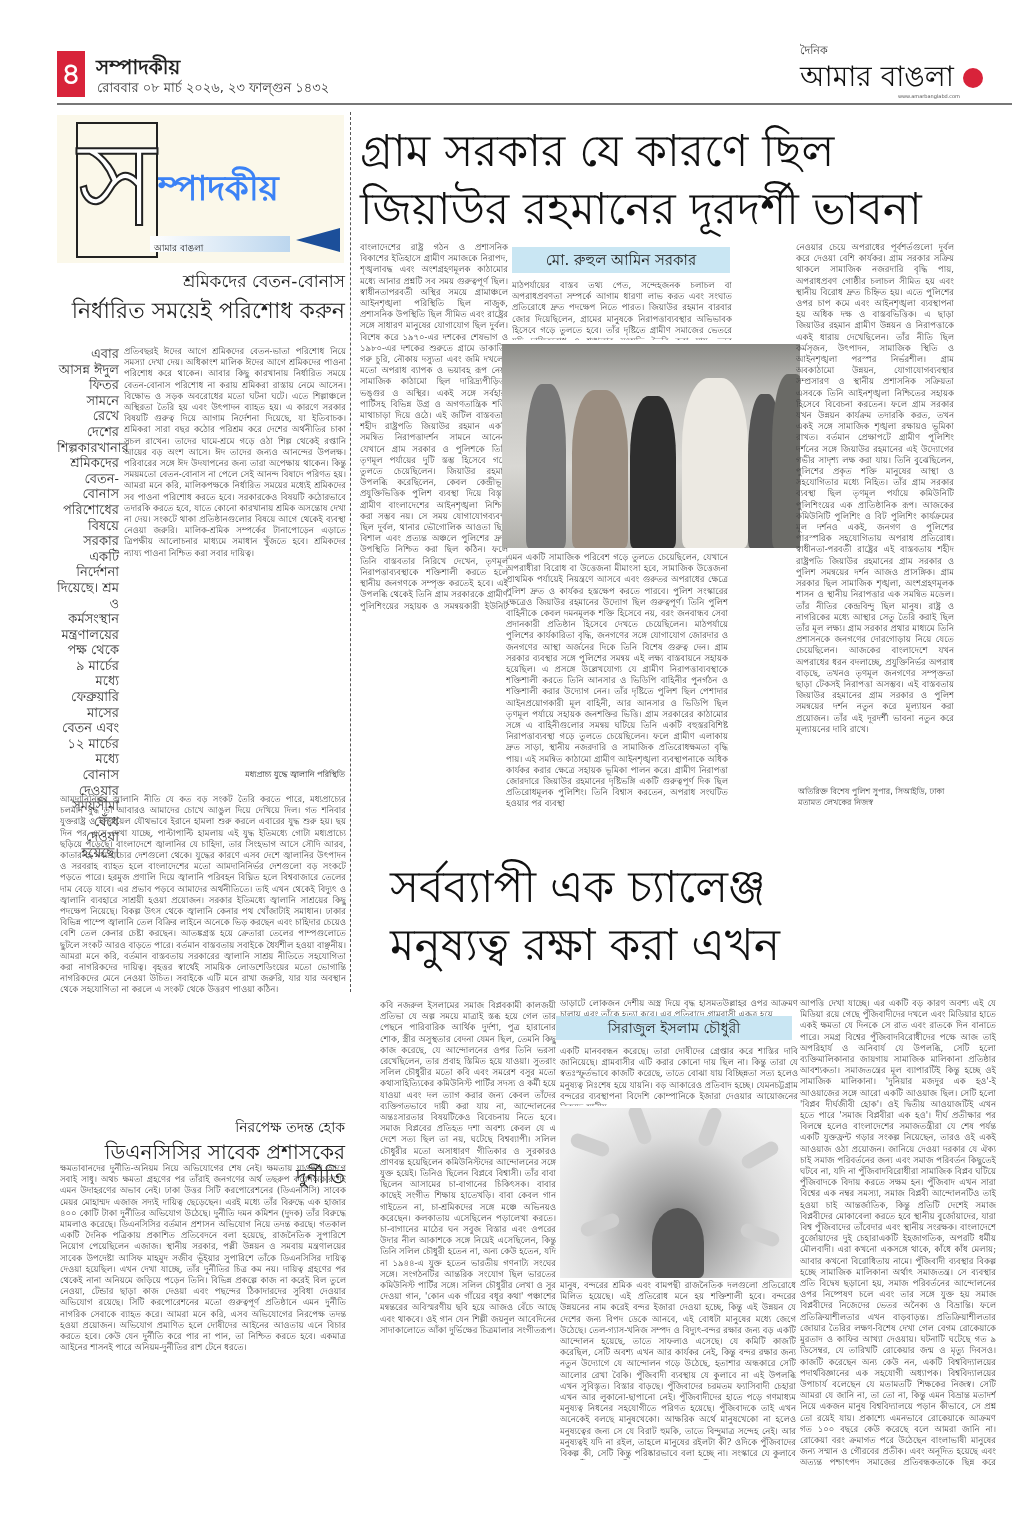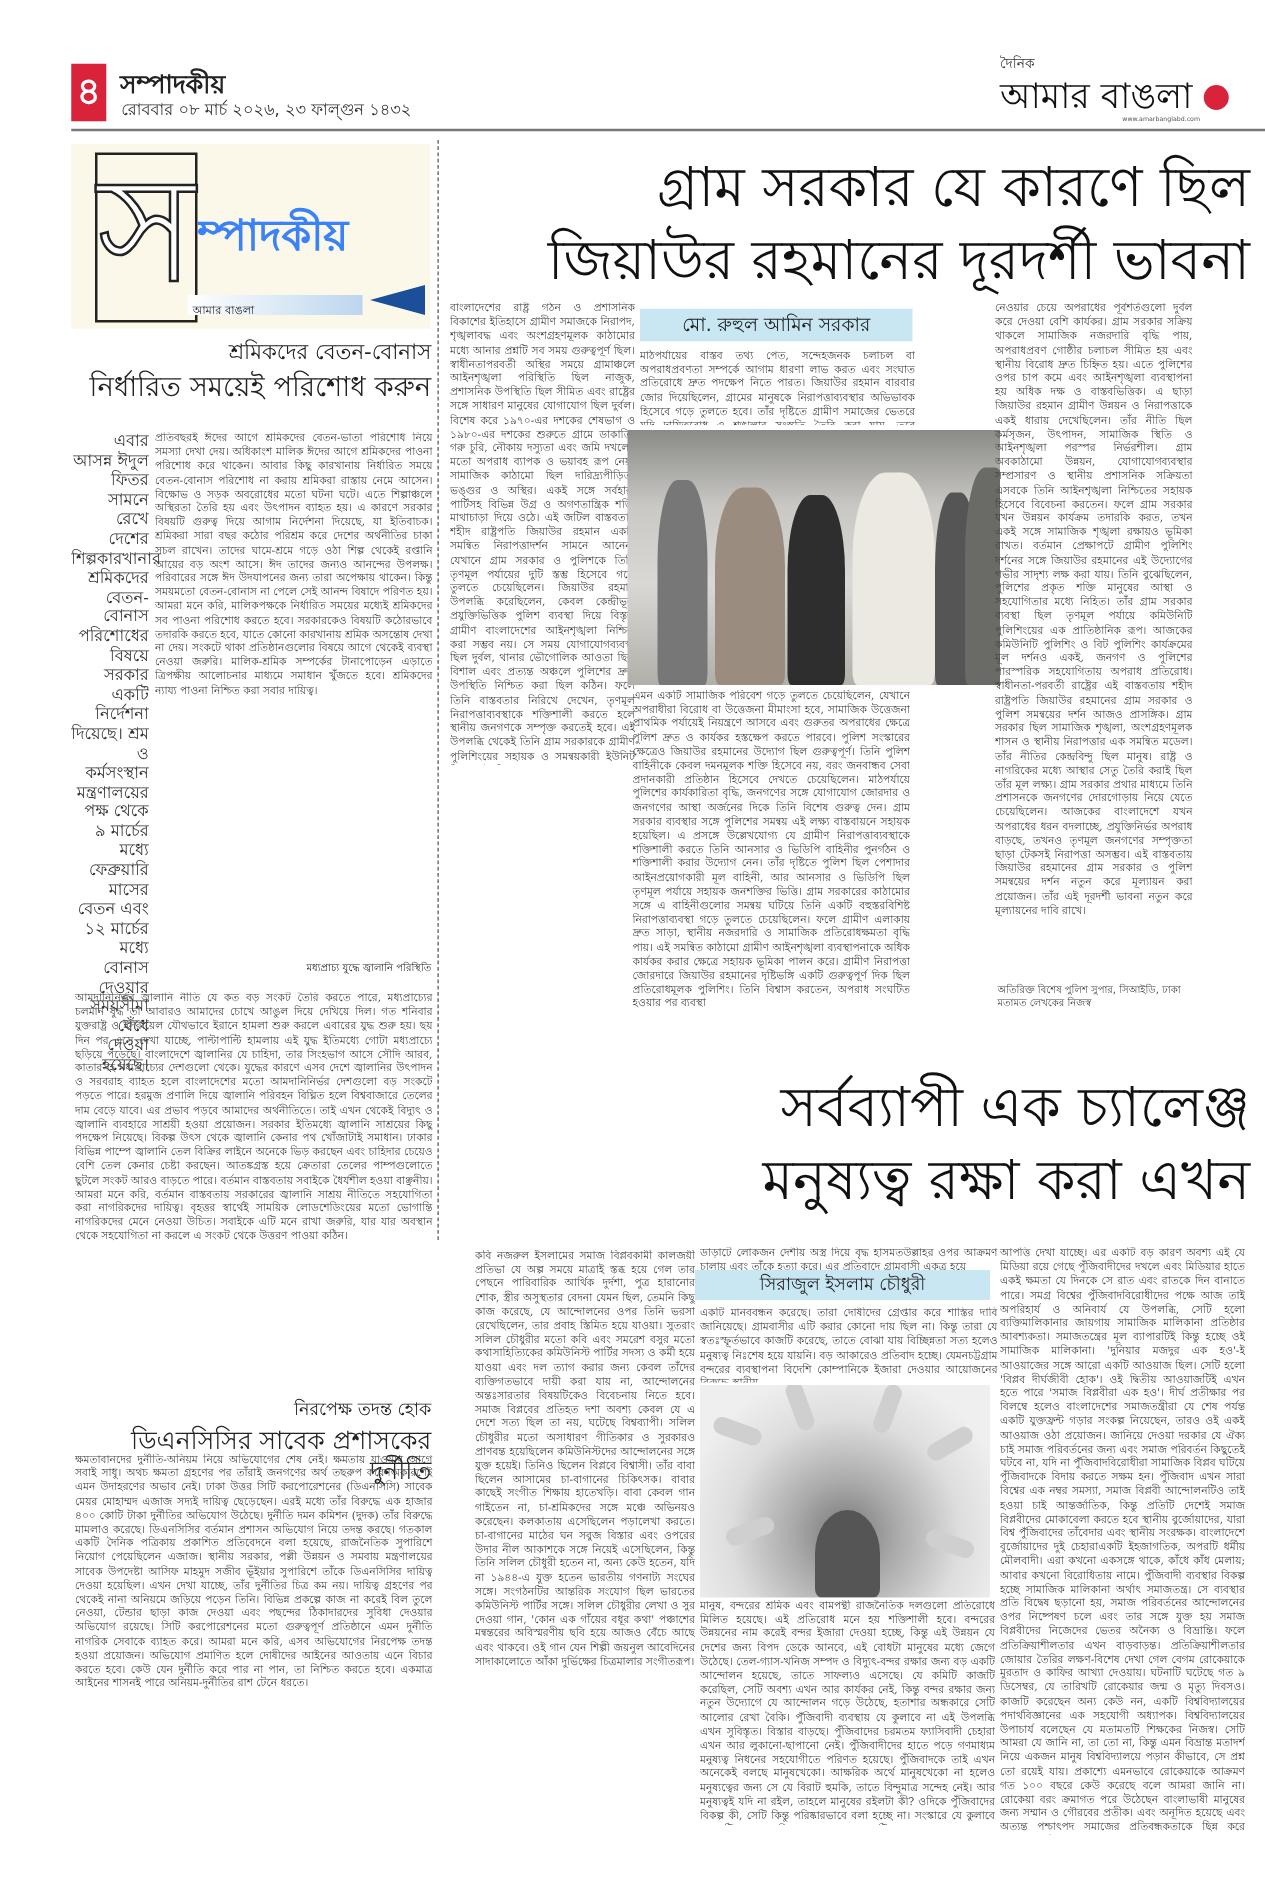--- a/index.html
+++ b/index.html
@@ -29,21 +29,21 @@
 .lead{left:57px;top:346px;width:62px;height:350px;text-align:right;font-size:13px;line-height:15.6px;color:#333}
 .ed1body{left:124px;top:346px;width:222px;height:402px}
 .h2ed{left:60px;top:768px;width:285px}
 .h2ed .k{font-size:8px}
 .h2ed .h{font-size:20px;line-height:24px}
 .ed2body{left:60px;top:794px;width:286px;height:318px}
 .h3ed{left:60px;top:1116px;width:285px}
 .h3ed .k{font-size:14px}
 .h3ed .h{font-size:20px;line-height:24px}
 .ed3body{left:60px;top:1163px;width:286px;height:282px}
-.headline{font-family:"DejaVu Sans",sans-serif;color:#111;text-align:right;line-height:58px}
+.headline{font-family:"DejaVu Sans",sans-serif;color:#111;text-align:left;line-height:58px}
 .hl1{left:360px;top:122px;width:640px;font-size:44px}
 .byline{background:#c9e6f3;text-align:center;font-family:"DejaVu Sans",sans-serif;color:#222}
 .by1{left:512px;top:247px;width:218px;height:26px;font-size:15px;line-height:26px}
 .a1c1{left:360px;top:242px;width:148px;height:370px}
 .a1c2{left:512px;top:280px;width:220px;height:60px}
 .photo{left:502px;top:344px;width:298px;height:204px;background:linear-gradient(180deg,#8a8a86 0%,#c9c8c4 30%,#d9d8d4 60%,#b0afaa 100%);overflow:hidden}
 .photo .p{position:absolute;border-radius:40% 40% 6% 6%}
 .a1c2b{left:506px;top:552px;width:222px;height:258px}
 .a1c4{left:796px;top:242px;width:158px;height:540px}
 .signoff{left:798px;top:786px;font-size:8px;line-height:11px;color:#444;font-family:"DejaVu Sans",sans-serif}

